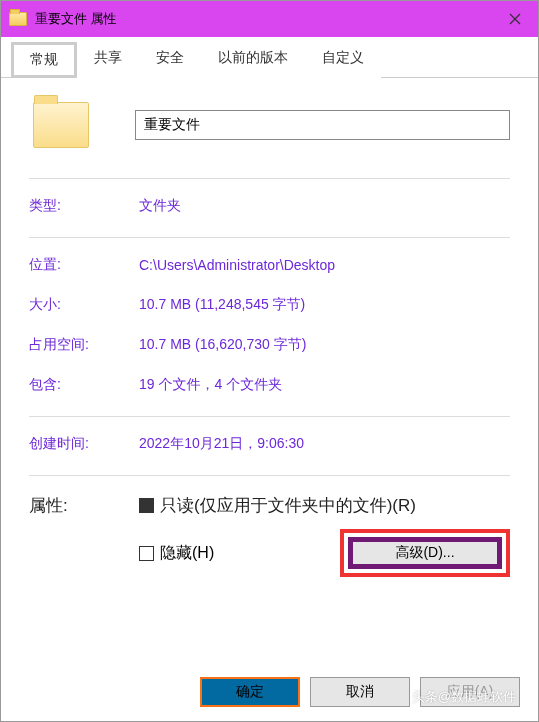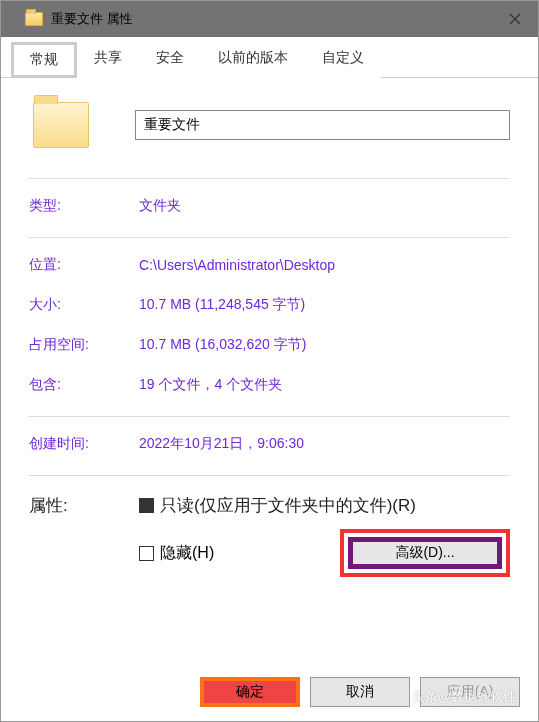--- a/index.html
+++ b/index.html
@@ -18,22 +18,22 @@
       width: 539px;
       height: 722px;
       background: #fff;
       border: 1px solid #999;
       position: relative;
     }
     .titlebar {
       height: 36px;
       display: flex;
       align-items: center;
-      padding-left: 24px;
-      background: #737373;
+      padding-left: 8px;
+      background: #d946ef;
     }
     .titlebar .folder-ico {
       width: 18px;
       height: 14px;
       background: linear-gradient(#ffe9a6, #f5cd5e);
       border: 1px solid #d9b33a;
       border-radius: 1px;
       margin-right: 8px;
       position: relative;
     }
@@ -201,22 +201,22 @@
     }
     .btn {
       width: 100px;
       height: 30px;
       font-size: 14px;
       border: 1px solid #999;
       background: #e6e6e6;
       cursor: pointer;
     }
     .btn.primary {
-      border: 4px solid #f97316;
-      background: #ef4444;
+      border: 2px solid #f97316;
+      background: #0369a1;
     }
     .btn.disabled {
       color: #999;
       cursor: default;
     }
     .watermark {
       position: absolute;
       bottom: 15px;
       right: 22px;
       font-size: 13px;
@@ -271,21 +271,21 @@
       <span class="info-value">C:\Users\Administrator\Desktop</span>
     </div>
 
     <div class="info-row">
       <span class="info-label">大小:</span>
       <span class="info-value">10.7 MB (11,248,545 字节)</span>
     </div>
 
     <div class="info-row">
       <span class="info-label">占用空间:</span>
-      <span class="info-value">10.7 MB (16,032,620 字节)</span>
+      <span class="info-value">10.7 MB (16,620,730 字节)</span>
     </div>
 
     <div class="info-row">
       <span class="info-label">包含:</span>
       <span class="info-value">19 个文件，4 个文件夹</span>
     </div>
 
     <hr class="divider">
 
     <div class="info-row">

